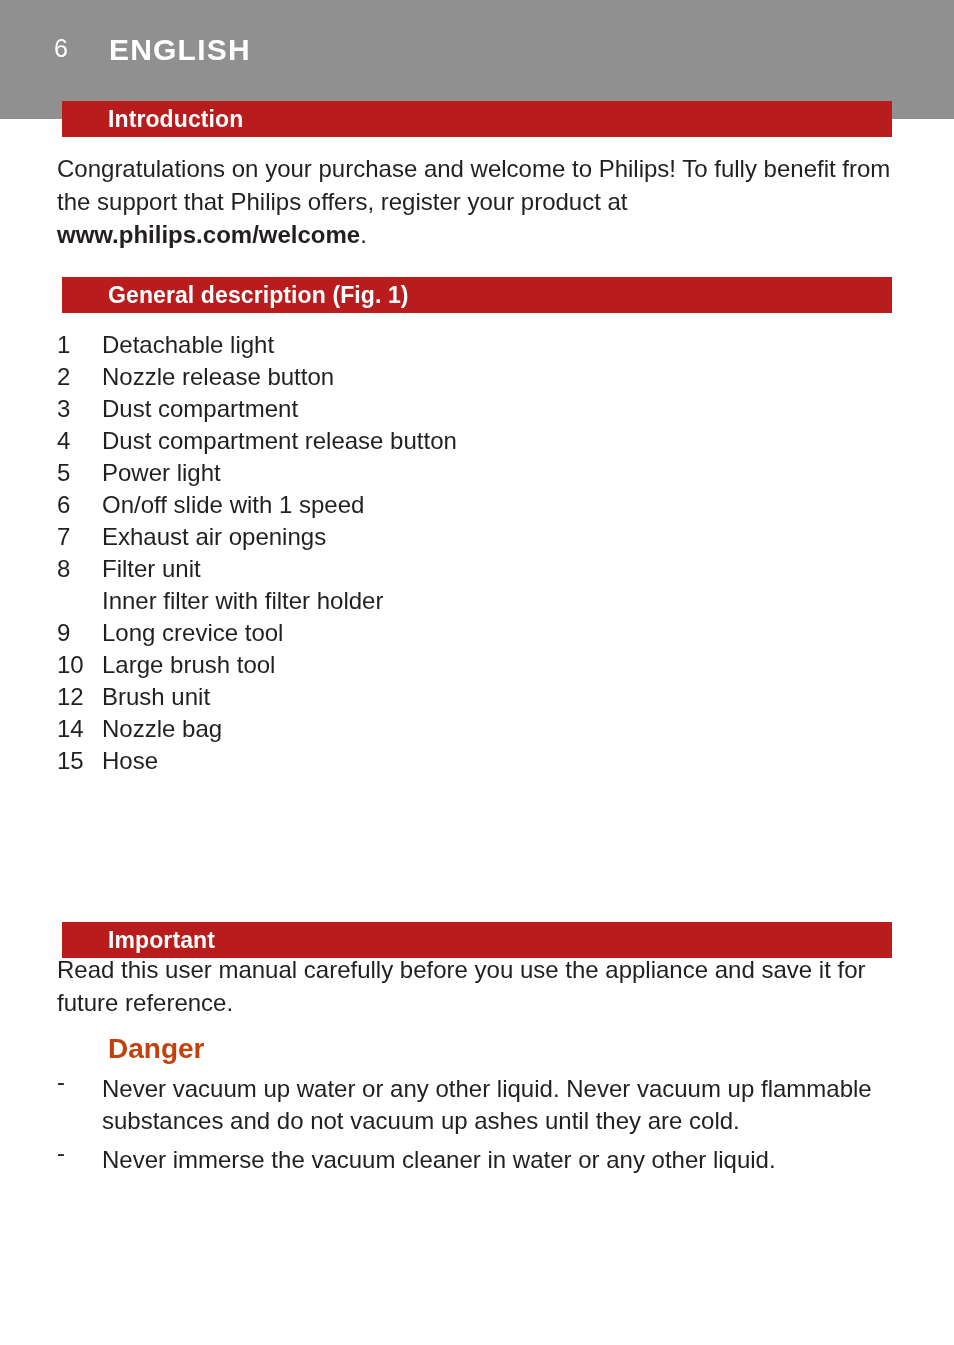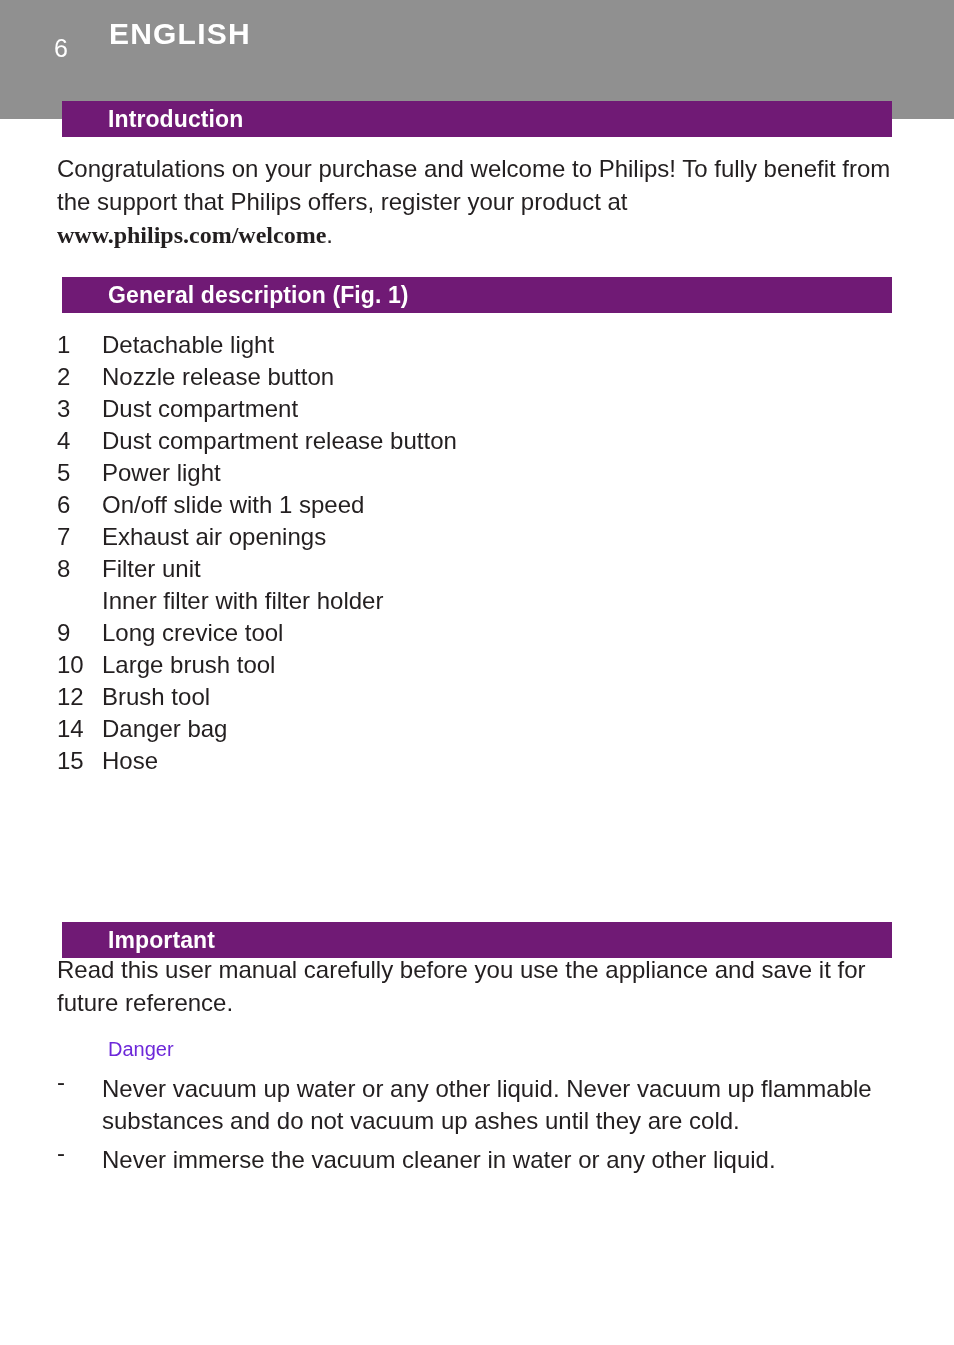--- a/index.html
+++ b/index.html
@@ -30,35 +30,35 @@
     left: 54px;
     top: 36px;
     font-size: 25px;
     color: #ffffff;
     line-height: 1;
     letter-spacing: 0.2px;
   }
   .running-title {
     position: absolute;
     left: 109px;
-    top: 19px;
+    top: 35px;
     font-size: 30px;
     font-weight: bold;
     color: #ffffff;
     line-height: 1;
     letter-spacing: 1.2px;
   }
 
   
   .section-bar {
     position: absolute;
     left: 62px;
     width: 830px;
     height: 36px;
-    background: #701a75;
+    background: #b91c1c;
   }
   .section-bar .section-title {
     position: absolute;
     left: 46px;
     top: 50%;
     transform: translateY(-50%);
     font-size: 23px;
     font-weight: bold;
     color: #ffffff;
     line-height: 1;
@@ -71,21 +71,20 @@
     position: absolute;
     left: 57px;
     width: 840px;
     font-size: 24px;
     color: #231f20;
     line-height: 33px;
     font-weight: 300;
   }
   .para b {
     font-weight: bold;
-    font-family: Liberation Serif, serif;
   }
 
   
   .num-list {
     position: absolute;
     left: 57px;
     width: 850px;
   }
   .num-row {
     display: flex;
@@ -102,23 +101,23 @@
     text-align: left;
   }
   .num-row .lbl {
     flex: 1 1 auto;
   }
 
   
   .sub-heading {
     position: absolute;
     left: 108px;
-    font-size: 20px;
-    font-weight: normal;
-    color: #6d28d9;
+    font-size: 28px;
+    font-weight: bold;
+    color: #c2410c;
     line-height: 30px;
   }
 
   
   .dash-list {
     position: absolute;
     left: 57px;
     width: 850px;
   }
   .dash-row {
@@ -196,25 +195,25 @@
   <div class="num-row">
     <span class="idx">9</span>
     <span class="lbl">Long crevice tool</span>
   </div>
   <div class="num-row">
     <span class="idx">10</span>
     <span class="lbl">Large brush tool</span>
   </div>
   <div class="num-row">
     <span class="idx">12</span>
-    <span class="lbl">Brush tool</span>
+    <span class="lbl">Brush unit</span>
   </div>
   <div class="num-row">
     <span class="idx">14</span>
-    <span class="lbl">Danger bag</span>
+    <span class="lbl">Nozzle bag</span>
   </div>
   <div class="num-row">
     <span class="idx">15</span>
     <span class="lbl">Hose</span>
   </div>
 </div>
 
 <div class="section-bar" style="top:922px;">
   <span class="section-title">Important</span>
 </div>

